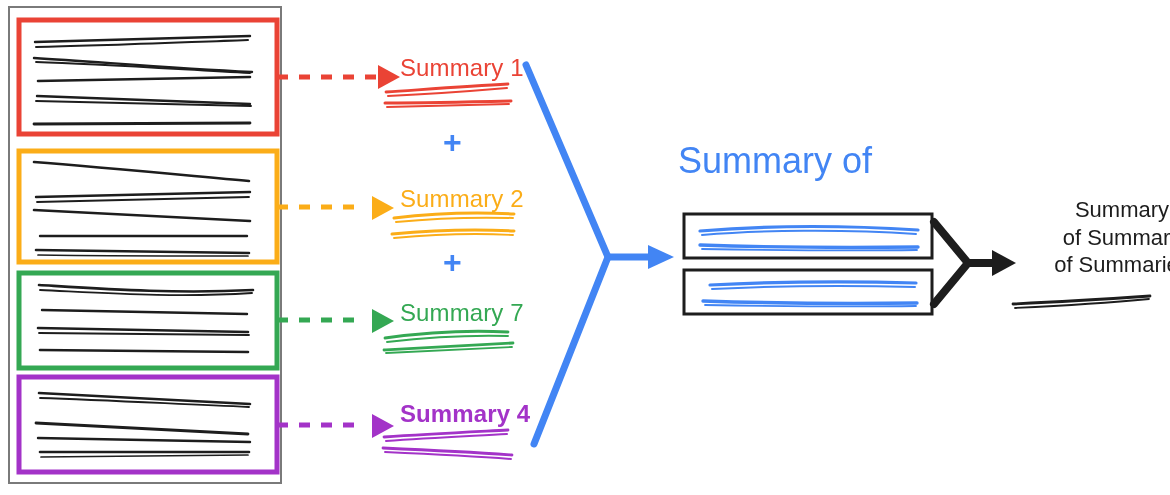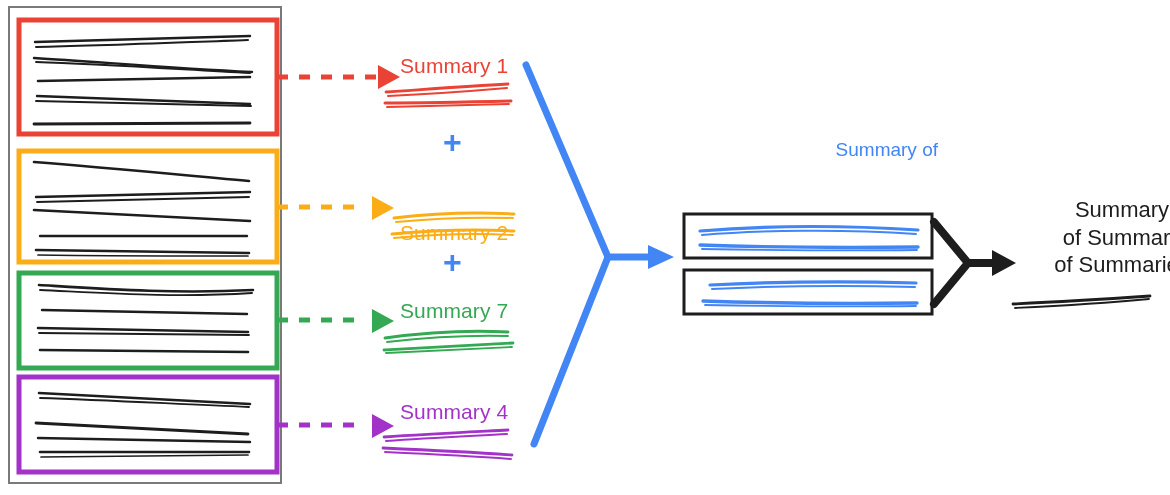--- a/index.html
+++ b/index.html
@@ -24,28 +24,28 @@
     width: 1170px;
     height: 495px;
   }
   .lbl {
     position: absolute;
     white-space: nowrap;
     font-family: "Liberation Sans", sans-serif;
     line-height: 1.18;
   }
   .summary-label {
-    font-size: 21px;
+    font-size: 24px;
     font-weight: 400;
     letter-spacing: 0.1px;
   }
   .sos-title {
-    font-size: 19px;
+    font-size: 36px;
     font-weight: 400;
-    text-align: right;
+    text-align: left;
     line-height: 1.25;
     width: 260px;
   }
   .final-label {
     font-size: 22px;
     font-weight: 400;
     color: #1d1d1d;
     text-align: center;
     line-height: 1.26;
     width: 200px;
@@ -187,25 +187,25 @@
     </g>
 
     <g fill="none" stroke="#1d1d1d" stroke-linecap="round">
       <path d="M1013,304 C1055,302 1105,299 1150,296" stroke-width="2.8"></path>
       <path d="M1015,308 C1057,306 1107,303 1149,299" stroke-width="1.8"></path>
     </g>
   </svg>
 
   <div class="lbl summary-label" style="left:400px; top:54px; color:#ea4335;">Summary 1</div>
 
-  <div class="lbl summary-label" style="left:400px; top:185px; color:#fbad18;margin-top:36px;">Summary 2</div>
+  <div class="lbl summary-label" style="left:400px; top:185px; color:#fbad18;">Summary 2</div>
 
   <div class="lbl summary-label" style="left:400px; top:299px; color:#34a853;">Summary 7</div>
 
-  <div class="lbl summary-label" style="left:400px; top:400px; color:#a333c8;">Summary 4</div>
+  <div class="lbl summary-label" style="left:400px; top:400px; color:#a333c8;font-weight:bold;">Summary 4</div>
 
   <div class="lbl" style="left:443px; top:124px; font-size:32px; font-weight:700; color:#4285f4;">+</div>
 
   <div class="lbl" style="left:443px; top:244px; font-size:32px; font-weight:700; color:#4285f4;">+</div>
 
   <div class="lbl sos-title" style="left:678px; top:138px; color:#4285f4;">
     <div>Summary of</div>
   </div>
 
   <div class="lbl final-label" style="left:1022px; top:196px;">

